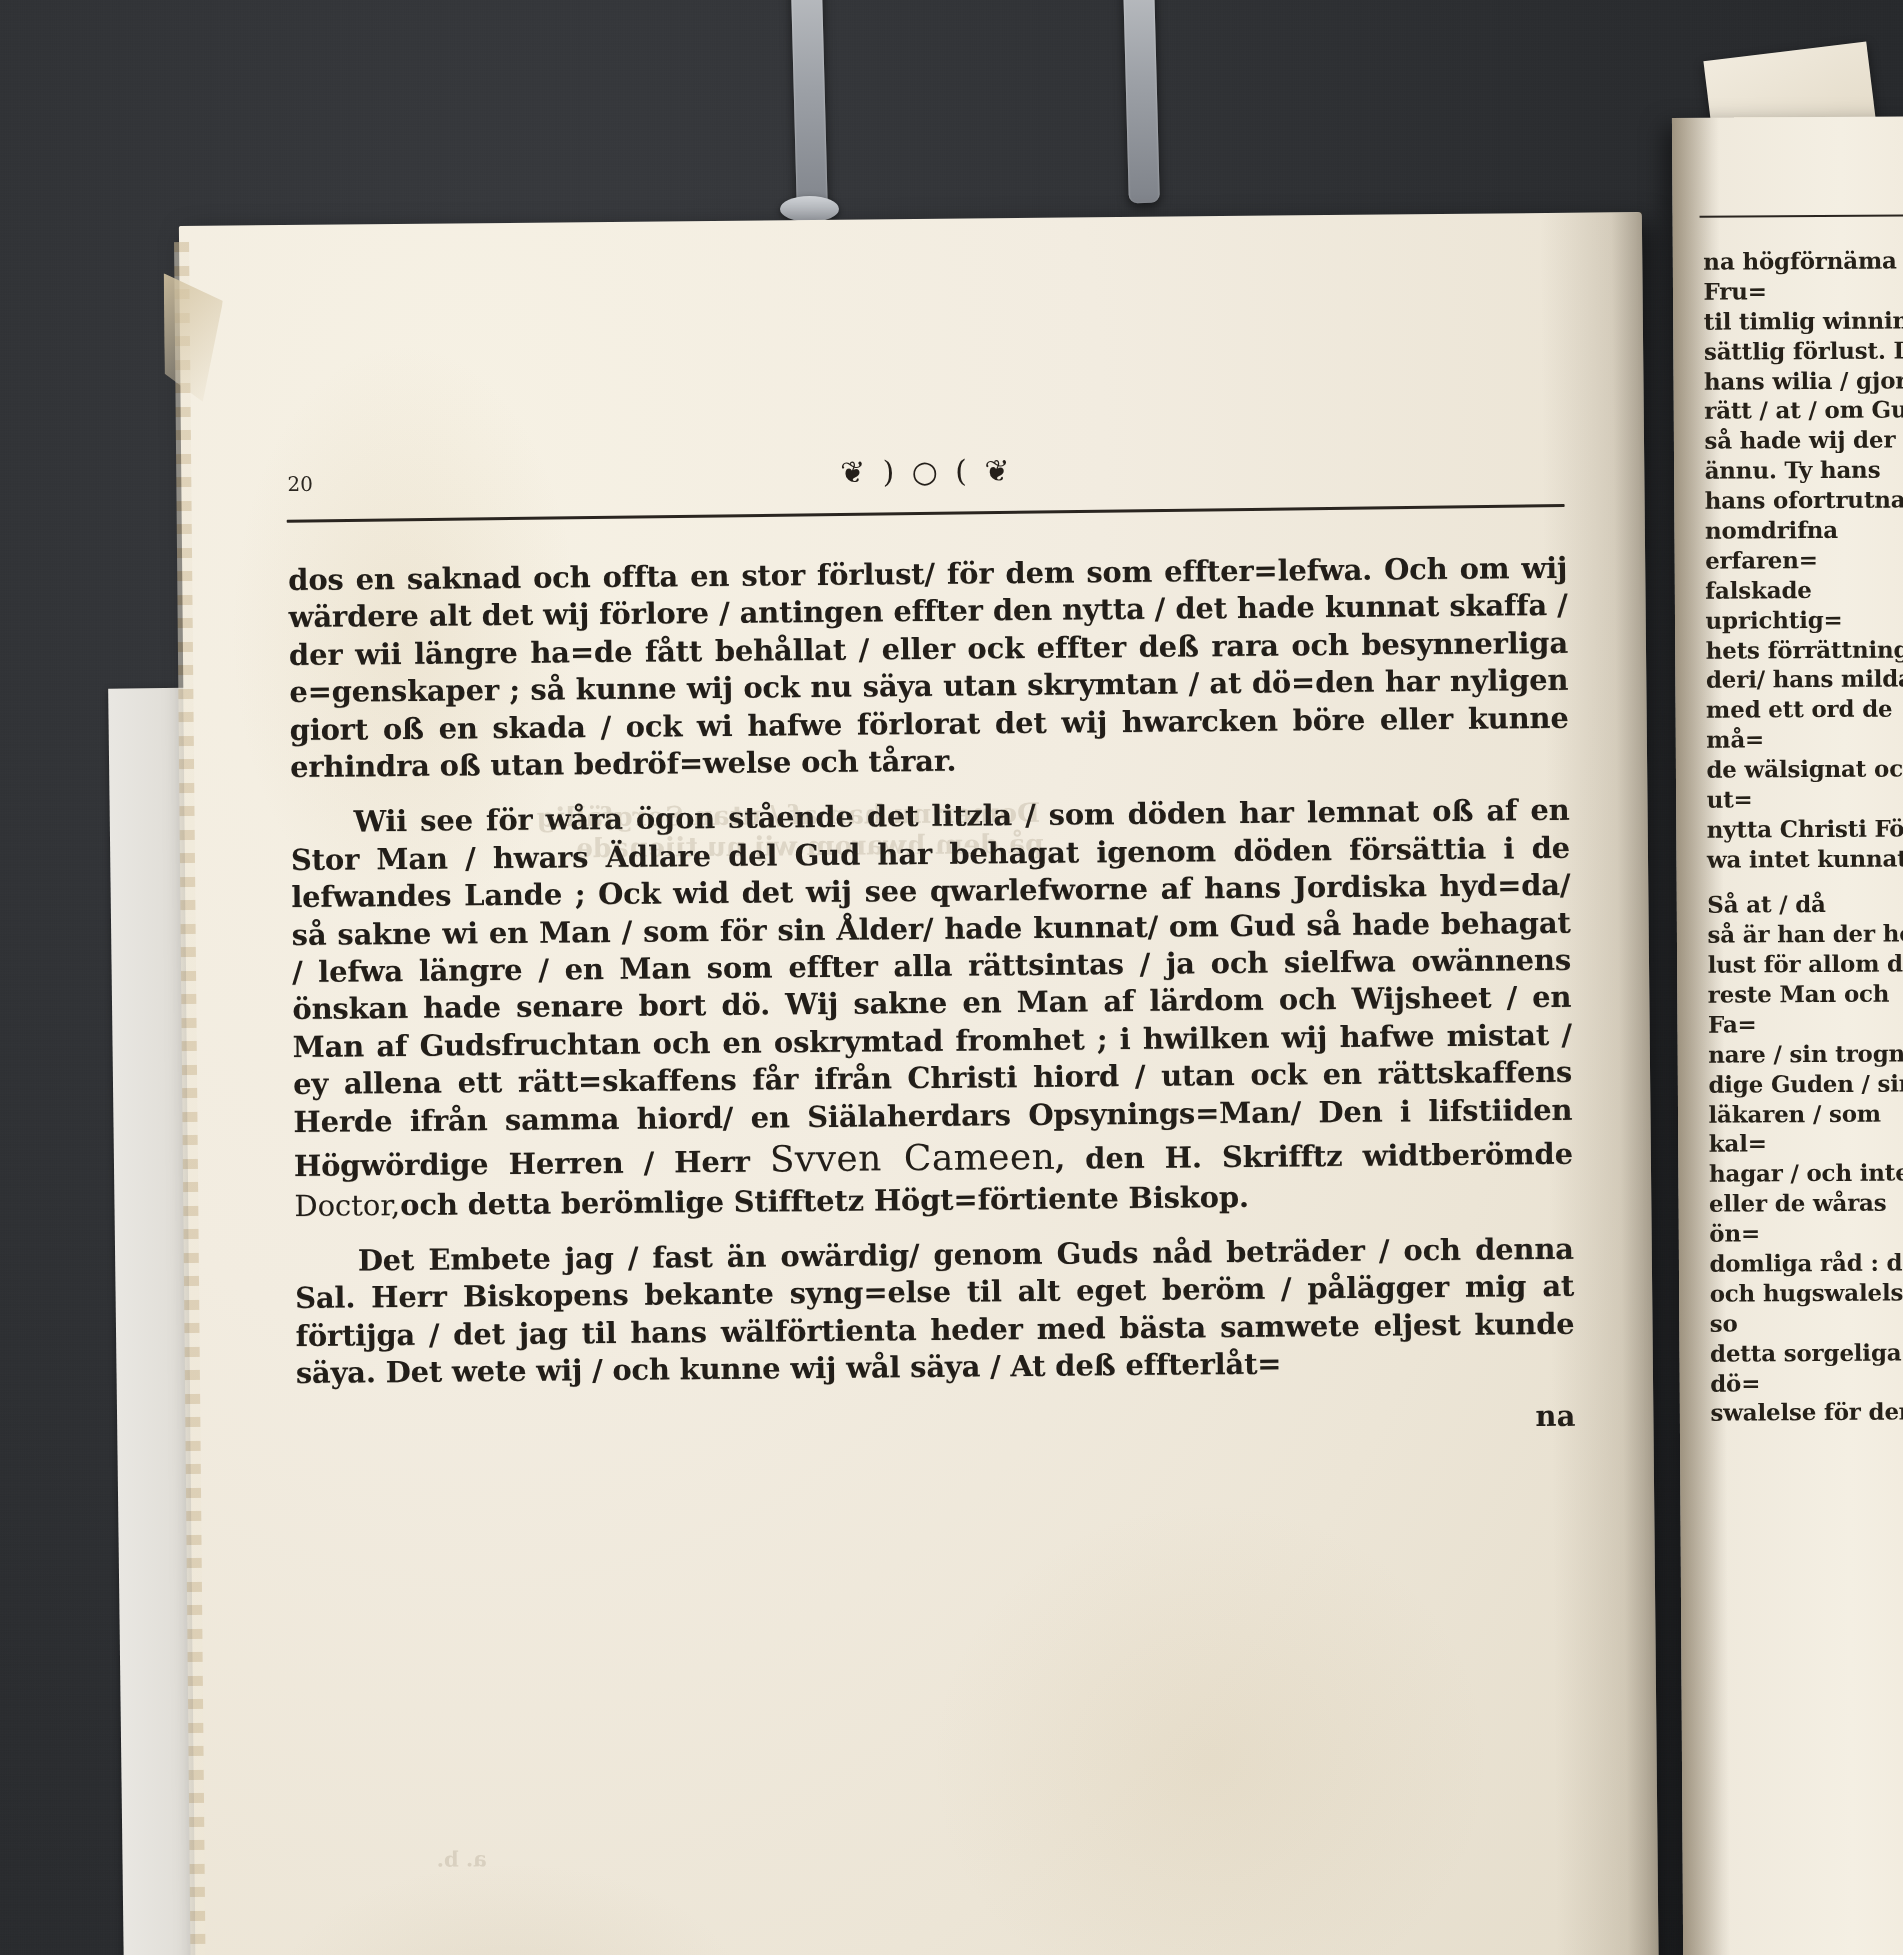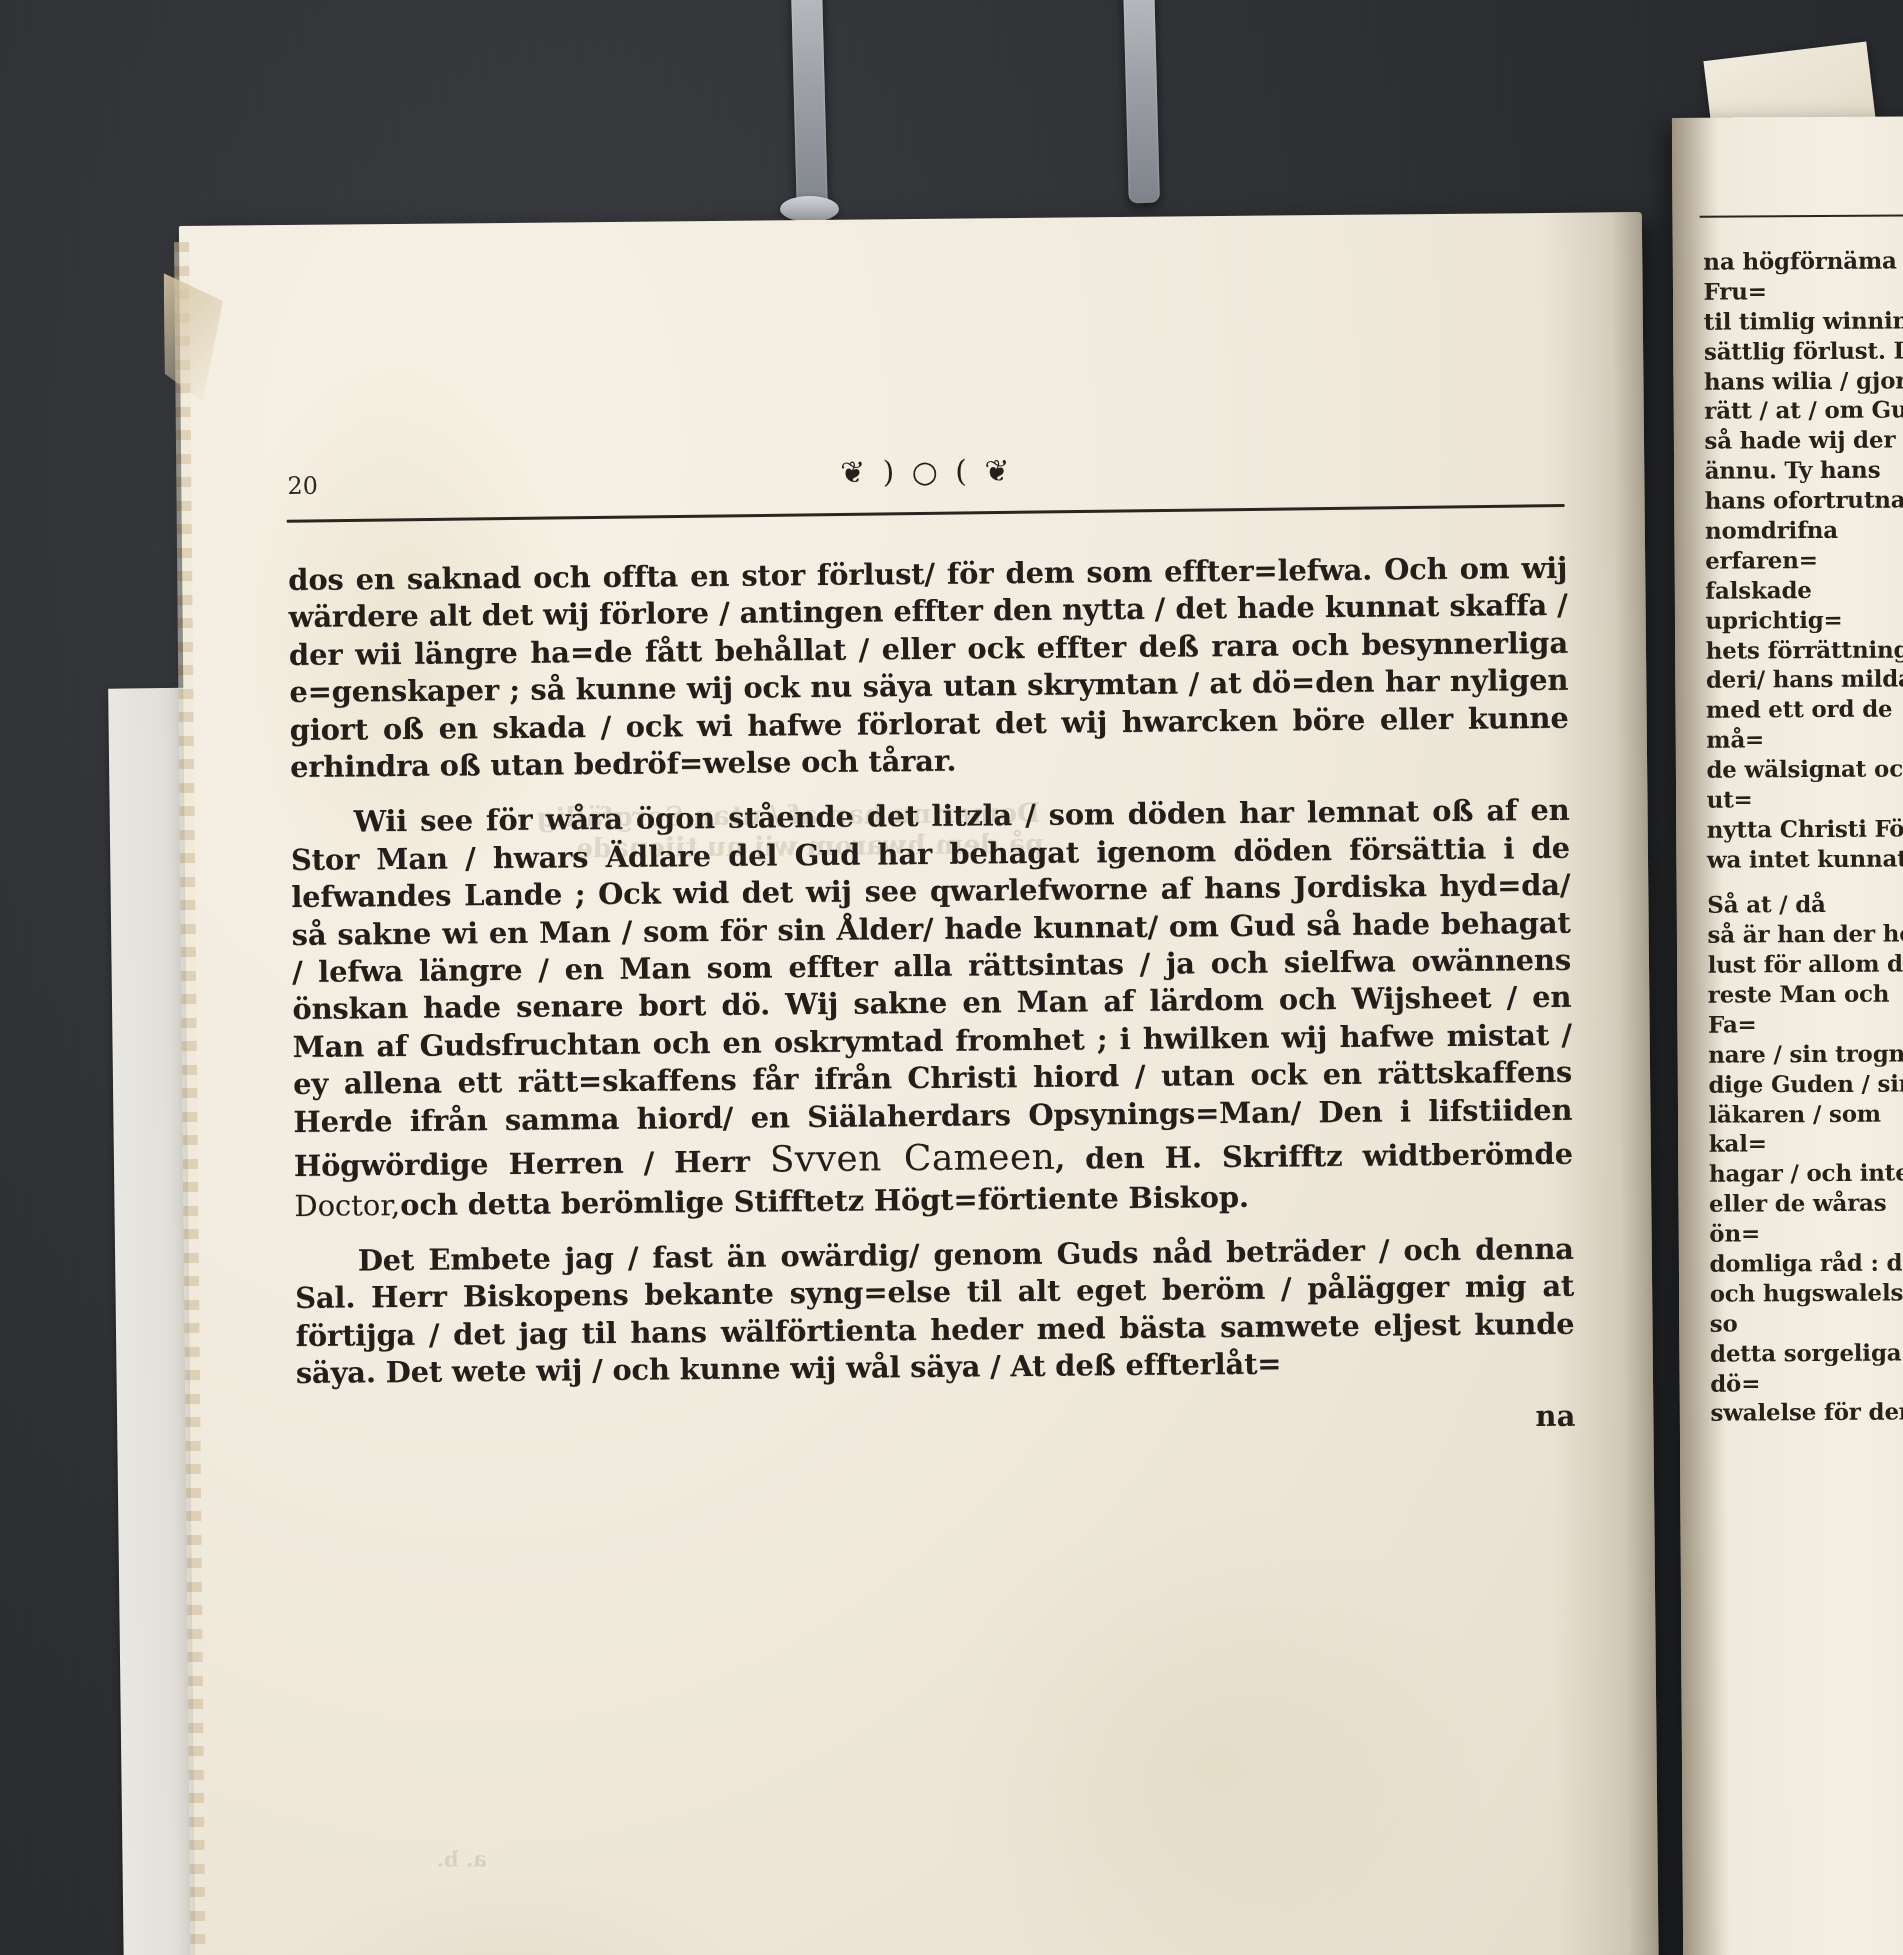--- a/index.html
+++ b/index.html
@@ -143,21 +143,21 @@
   .folio-head {
     position: absolute;
     left: 106px; top: 235px;
     width: 1279px;
     height: 47px;
   }
   .folio-num {
     position: absolute;
     left: 0; top: 11.7px;
     font-family: "DejaVu Serif", serif;
-    font-size: 24px;
+    font-size: 20px;
     color: #2b2721;
   }
   .head-orn {
     position: absolute;
     left: 50%; top: 0;
     transform: translateX(-50%);
     font-family: "DejaVu Serif", serif;
     font-size: 30px;
     letter-spacing: 3.9px;
     color: #241f1a;

